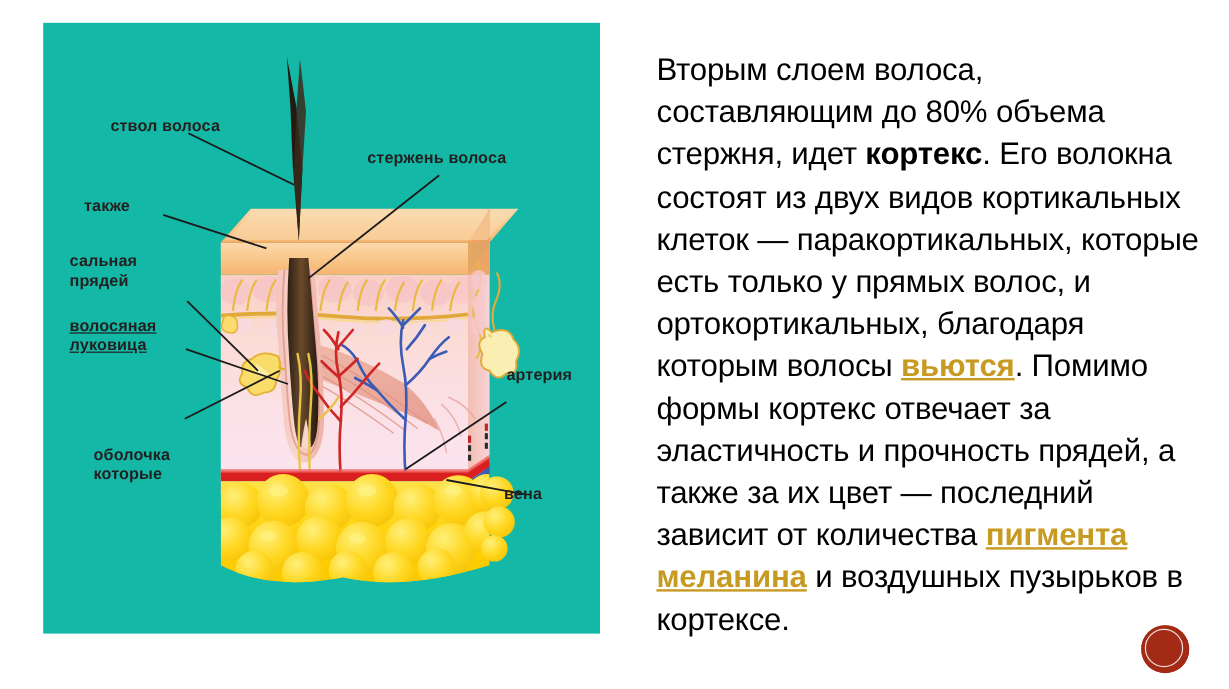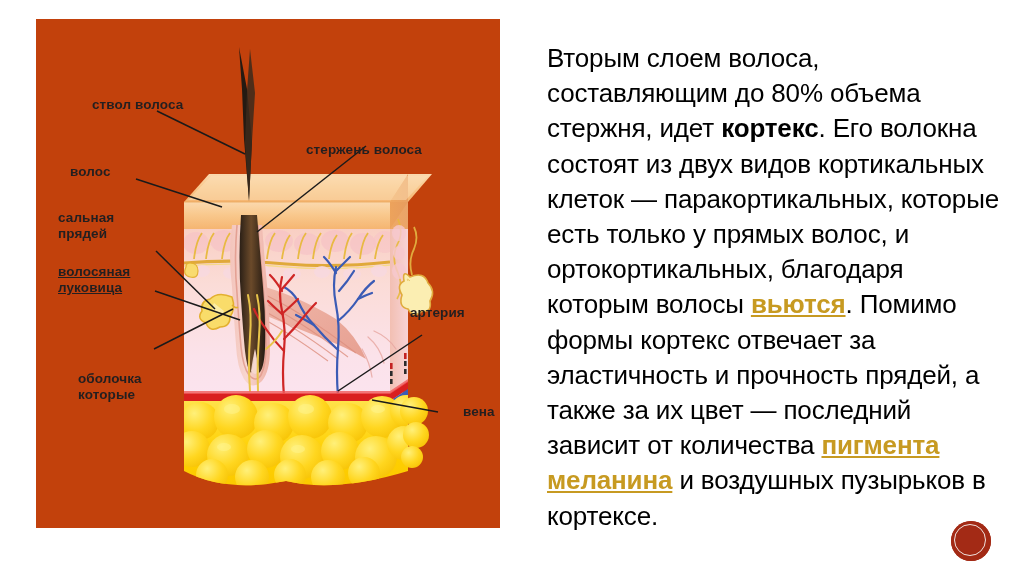--- a/index.html
+++ b/index.html
@@ -15,21 +15,21 @@
     font-family: "Liberation Sans", sans-serif;
   }
 
   
   #image-panel {
     position: absolute;
     left: 36px;
     top: 19px;
     width: 464px;
     height: 509px;
-    background: #c2410c;
+    background: #14b8a6;
     overflow: hidden;
   }
 
   .diagram-svg {
     position: absolute;
     left: 0;
     top: 0;
     width: 464px;
     height: 509px;
   }
@@ -373,33 +373,33 @@
       <path d="M330 127 L221 213"></path>
 
       <path d="M386 316 L302 372"></path>
 
       <path d="M402 393 L336 381"></path>
     </g>
   </svg>
 
   <div class="dlabel l" style="left:56px; top:78px;">ствол волоса</div>
 
-  <div class="dlabel l" style="left:34px; top:145px;">волос</div>
+  <div class="dlabel l" style="left:34px; top:145px;">также</div>
 
   <div class="dlabel l" style="left:22px; top:191px;">сальная
 прядей</div>
 
   <div class="dlabel l" style="left:22px; top:245px;text-decoration:underline;">волосяная
 луковица</div>
 
   <div class="dlabel l" style="left:42px; top:352px;">оболочка
 которые</div>
 
-  <div class="dlabel r" style="left:270px; top:123px;">стержень волоса</div>
-
-  <div class="dlabel r" style="left:374px; top:286px;">артерия</div>
-
-  <div class="dlabel r" style="left:384px; top:385px;margin-left:43px;">вена</div>
+  <div class="dlabel r" style="left:270px; top:105px;">стержень волоса</div>
+
+  <div class="dlabel r" style="left:386px; top:286px;">артерия</div>
+
+  <div class="dlabel r" style="left:384px; top:385px;">вена</div>
 </div>
 
 <div id="body-text"><span>Вторым слоем волоса, составляющим до 80% объема стержня, идет </span><b>кортекс</b><span>. Его волокна состоят из двух видов кортикальных клеток — паракортикальных, которые есть только у прямых волос, и ортокортикальных, благодаря которым волосы </span><a class="lnk" href="#">вьются</a><span>. Помимо формы кортекс отвечает за эластичность и прочность прядей, а также за их цвет — последний зависит от количества </span><a class="lnk" href="#">пигмента меланина</a><span> и воздушных пузырьков в кортексе.</span></div>
 
 <div id="corner-mark"></div>
 
 </body></html>

